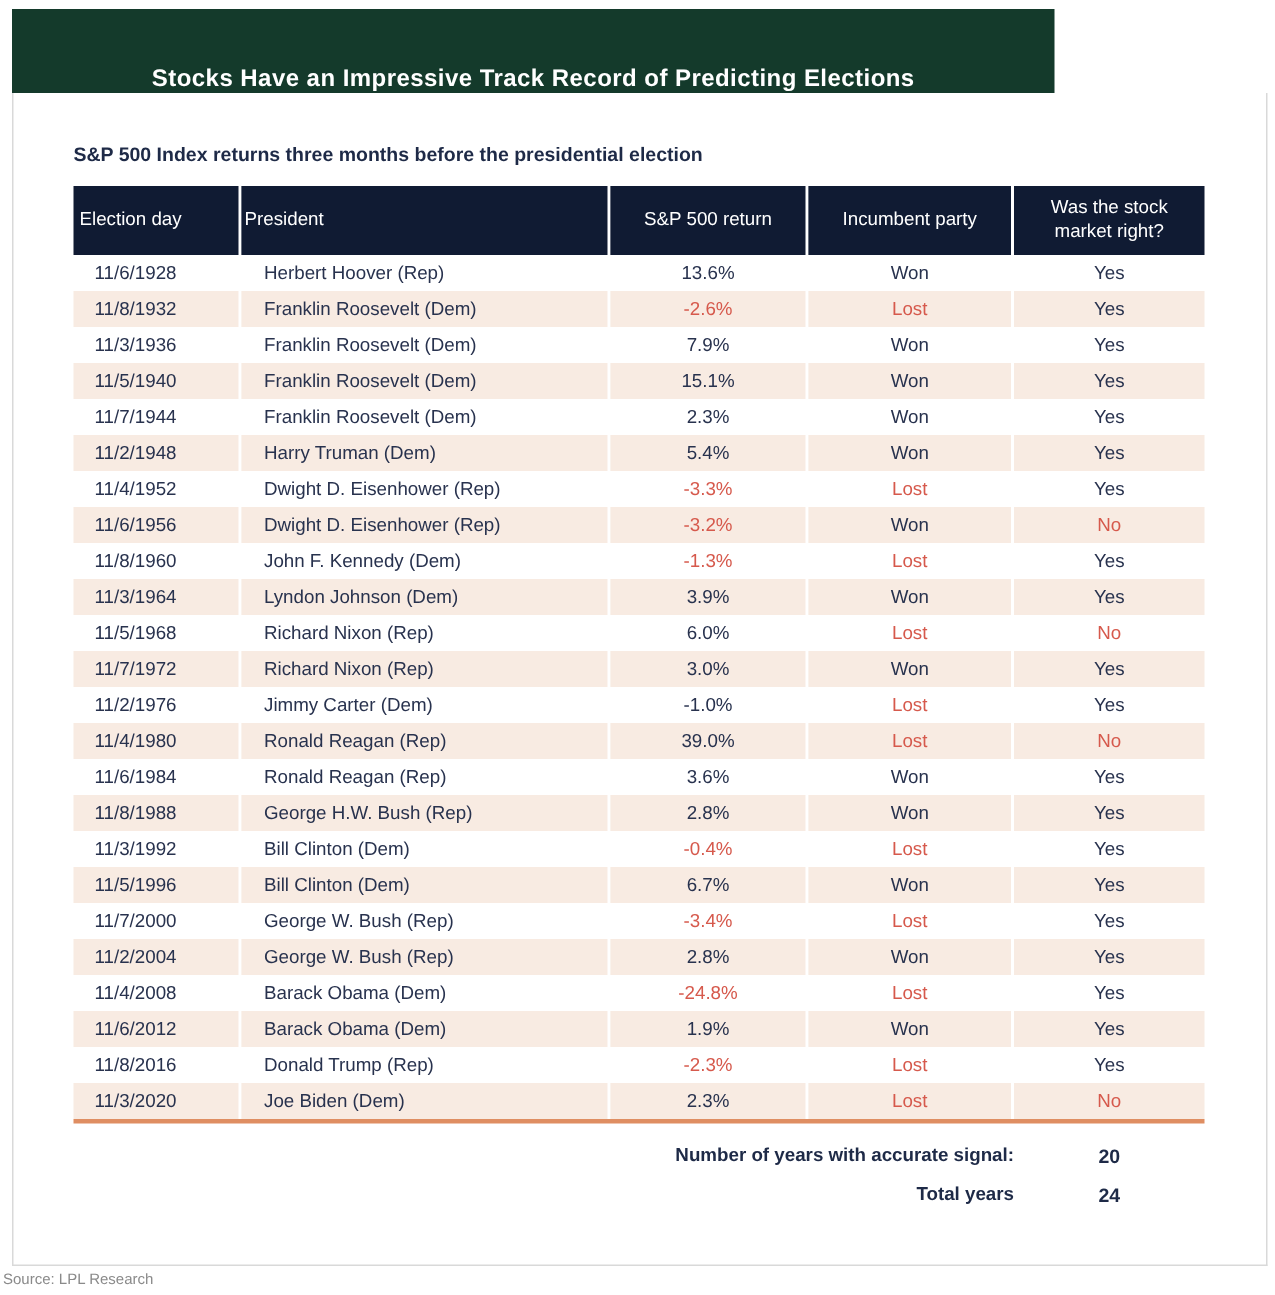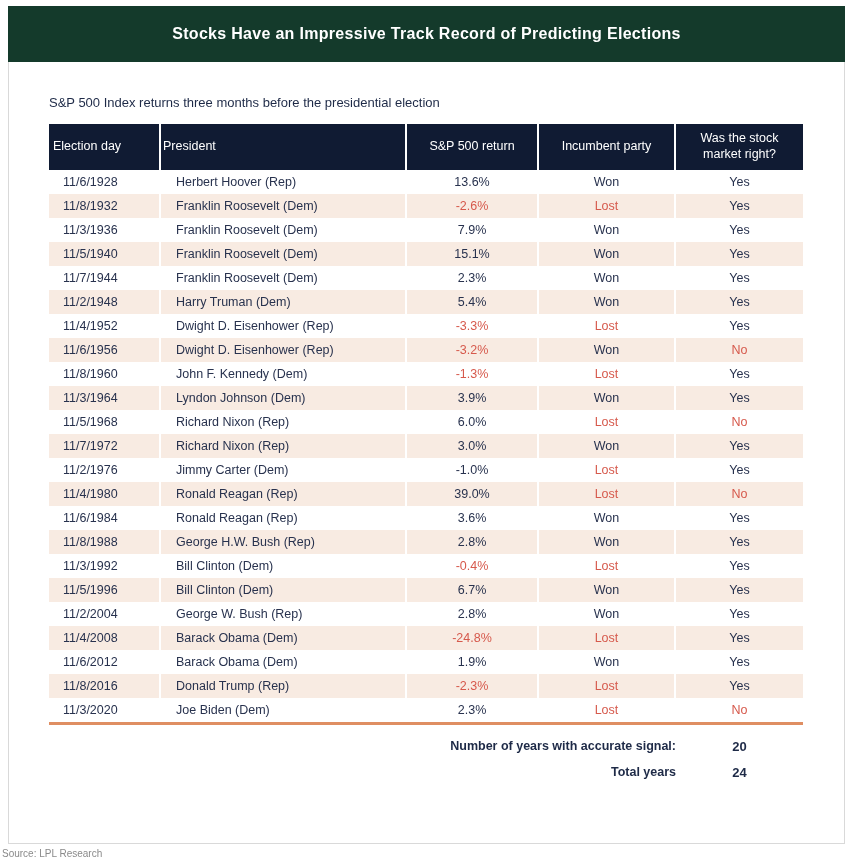--- a/index.html
+++ b/index.html
@@ -1,33 +1,33 @@
 <!DOCTYPE html>
 <html><head>
 <meta charset="utf-8">
 <style>
   * { margin: 0; padding: 0; box-sizing: border-box; }
   html, body { width: 850px; height: 863px; background: #ffffff; font-family: "Liberation Sans", sans-serif; }
   .stage { position: relative; width: 850px; height: 863px; background: #ffffff; overflow: hidden; }
 
   .banner {
-    position: absolute; left: 8px; top: 6px; width: 837px; height: 56px;
-    background: #143A2B; display: flex; align-items: center; justify-content: center;
+    position: absolute; left: 8px; top: 6px; width: 695px; height: 56px;
+    background: #143A2B; display: flex; align-items: flex-end; justify-content: center;
   }
   .banner-title {
     color: #ffffff; font-size: 16px; font-weight: bold; letter-spacing: 0.3px;
   }
 
   .card {
     position: absolute; left: 8px; top: 62px; width: 837px; height: 782px;
     background: #ffffff; border: 1px solid #D9D9D9; border-top: none;
   }
 
   .subtitle {
-    margin: 33px 0 0 40px; color: #1E2A47; font-size: 13px; font-weight: normal;
+    margin: 33px 0 0 40px; color: #1E2A47; font-size: 13px; font-weight: bold;
   }
 
   .table-wrap { margin: 14px 0 0 40px; width: 754px; }
 
   table { border-collapse: separate; border-spacing: 0; table-layout: fixed; width: 754px; }
   col.c1 { width: 112px; } col.c2 { width: 246px; } col.c3 { width: 132px; }
   col.c4 { width: 137px; } col.c5 { width: 127px; }
 
   thead th {
     background: #101B33; color: #ffffff; font-size: 12.5px; font-weight: 500;
@@ -216,20 +216,27 @@
               <td>Yes</td>
             </tr>
             <tr>
               <td>11/5/1996</td>
               <td>Bill Clinton (Dem)</td>
               <td>6.7%</td>
               <td>Won</td>
               <td>Yes</td>
             </tr>
             <tr>
+              <td>11/7/2000</td>
+              <td>George W. Bush (Rep)</td>
+              <td class="neg">-3.4%</td>
+              <td class="neg">Lost</td>
+              <td>Yes</td>
+            </tr>
+            <tr>
               <td>11/2/2004</td>
               <td>George W. Bush (Rep)</td>
               <td>2.8%</td>
               <td>Won</td>
               <td>Yes</td>
             </tr>
             <tr>
               <td>11/4/2008</td>
               <td>Barack Obama (Dem)</td>
               <td class="neg">-24.8%</td>

